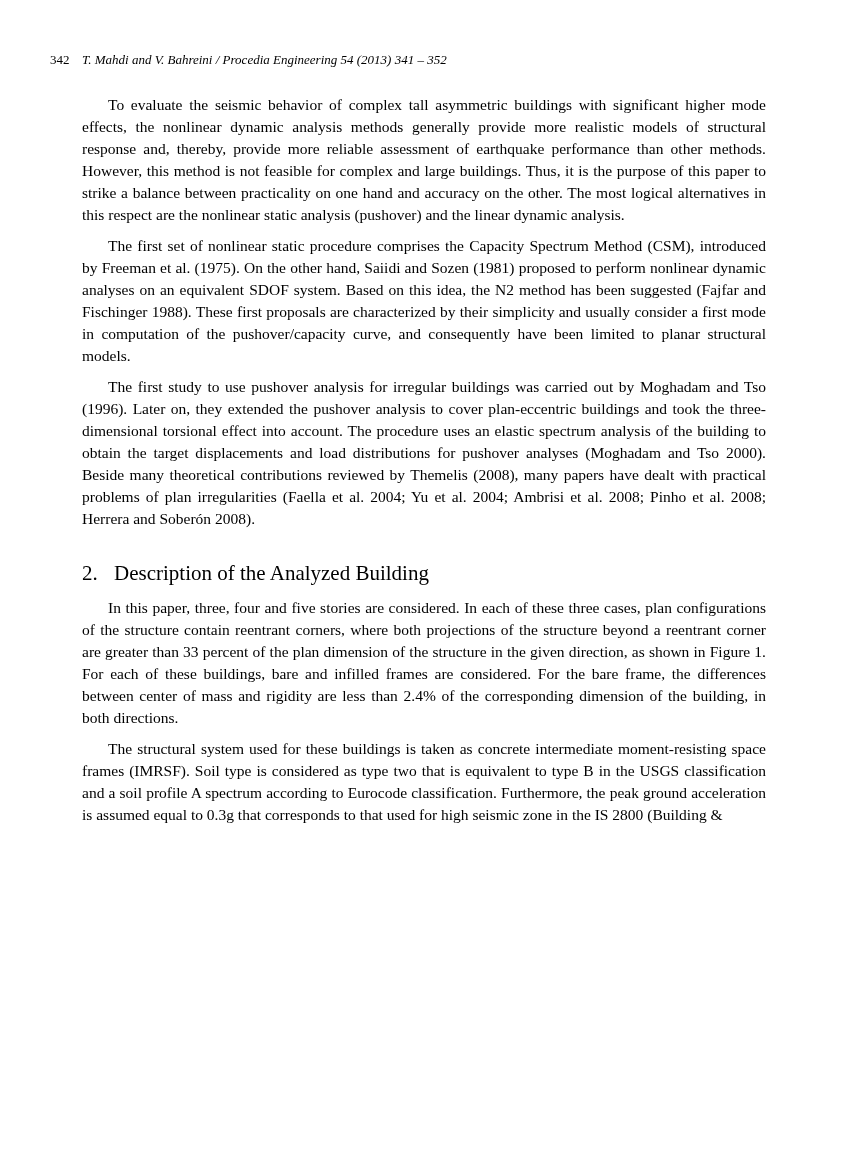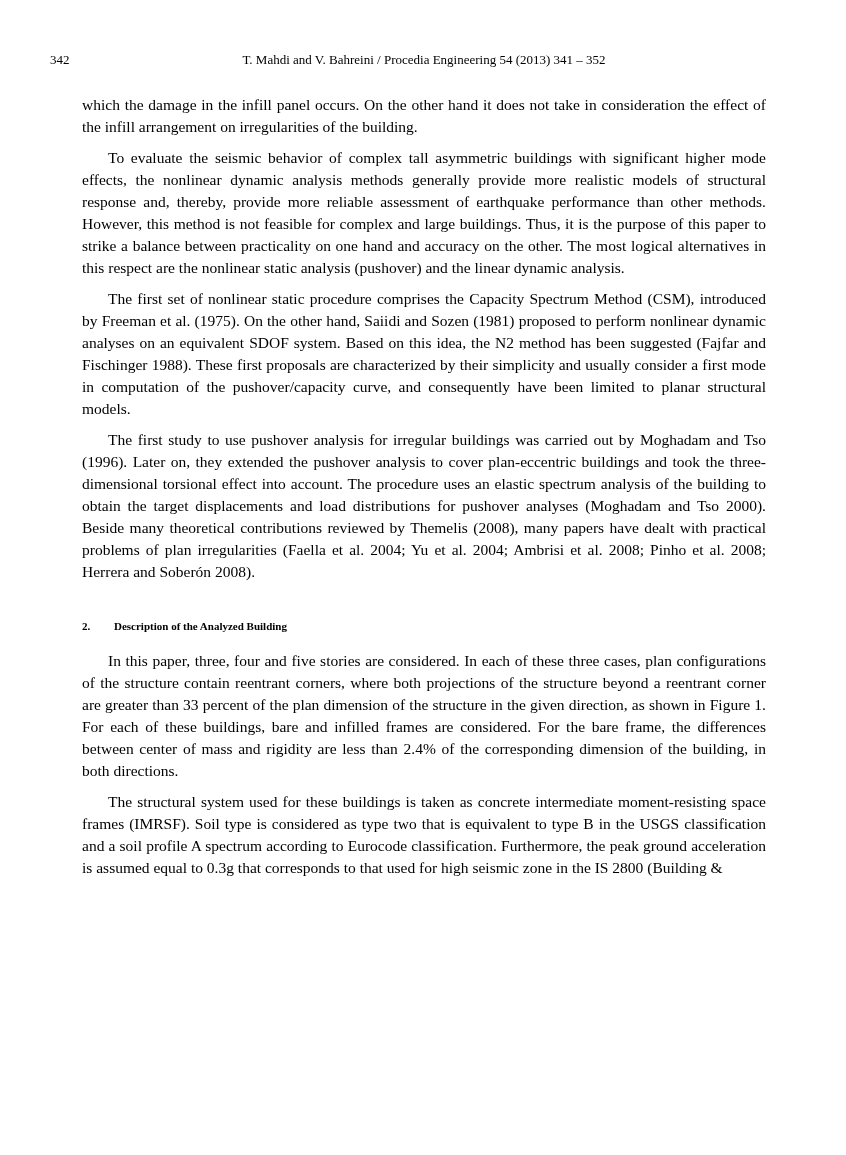--- a/index.html
+++ b/index.html
@@ -28,58 +28,57 @@
     position: absolute;
     left: -32px;
     top: 2px;
     font-style: normal;
   }
   .running-head {
     position: absolute;
     left: 0;
     right: 0;
     top: 2px;
-    text-align: center;
+    font-style: italic;
   }
   .body-text {
     font-size: 15.5px;
     line-height: 22px;
   }
   .para {
     margin: 0 0 9px 0;
     text-align: justify;
     text-indent: 26px;
   }
   .para.no-indent {
     text-indent: 0;
   }
   .section-heading {
-    font-size: 11px;
+    font-size: 21px;
     line-height: 22px;
-    font-weight: bold;
+    font-weight: normal;
     margin: 32px 0 13px 0;
   }
   .sec-num {
     display: inline-block;
     width: 32px;
   }
 </style>
 </head>
 <body>
 
 <div class="page">
 
   <header class="page-header">
     <span class="page-number">342</span>
     <span class="running-head">T. Mahdi and V. Bahreini / Procedia Engineering 54 (2013) 341 – 352</span>
   </header>
 
   <main class="body-text">
 
-    <p class="para no-indent">which the damage in the infill panel occurs. On the other hand it does not take in consideration the effect of the infill arrangement on irregularities of the building.</p>
 
     <p class="para">To evaluate the seismic behavior of complex tall asymmetric buildings with significant higher mode effects, the nonlinear dynamic analysis methods generally provide more realistic models of structural response and, thereby, provide more reliable assessment of earthquake performance than other methods. However, this method is not feasible for complex and large buildings. Thus, it is the purpose of this paper to strike a balance between practicality on one hand and accuracy on the other. The most logical alternatives in this respect are the nonlinear static analysis (pushover) and the linear dynamic analysis.</p>
 
 
     <p class="para">The first set of nonlinear static procedure comprises the Capacity Spectrum Method (CSM), introduced by Freeman et al. (1975). On the other hand, Saiidi and Sozen (1981) proposed to perform nonlinear dynamic analyses on an equivalent SDOF system. Based on this idea, the N2 method has been suggested (Fajfar and Fischinger 1988). These first proposals are characterized by their simplicity and usually consider a first mode in computation of the pushover/capacity curve, and consequently have been limited to planar structural models.</p>
 
     <p class="para">The first study to use pushover analysis for irregular buildings was carried out by Moghadam and Tso (1996). Later on, they extended the pushover analysis to cover plan-eccentric buildings and took the three-dimensional torsional effect into account. The procedure uses an elastic spectrum analysis of the building to obtain the target displacements and load distributions for pushover analyses (Moghadam and Tso 2000). Beside many theoretical contributions reviewed by Themelis (2008), many papers have dealt with practical problems of plan irregularities (Faella et al. 2004; Yu et al. 2004; Ambrisi et al. 2008; Pinho et al. 2008; Herrera and Soberón 2008).</p>
 
     <h2 class="section-heading">
       <span class="sec-num">2.</span><span class="sec-title">Description of the Analyzed Building</span>

